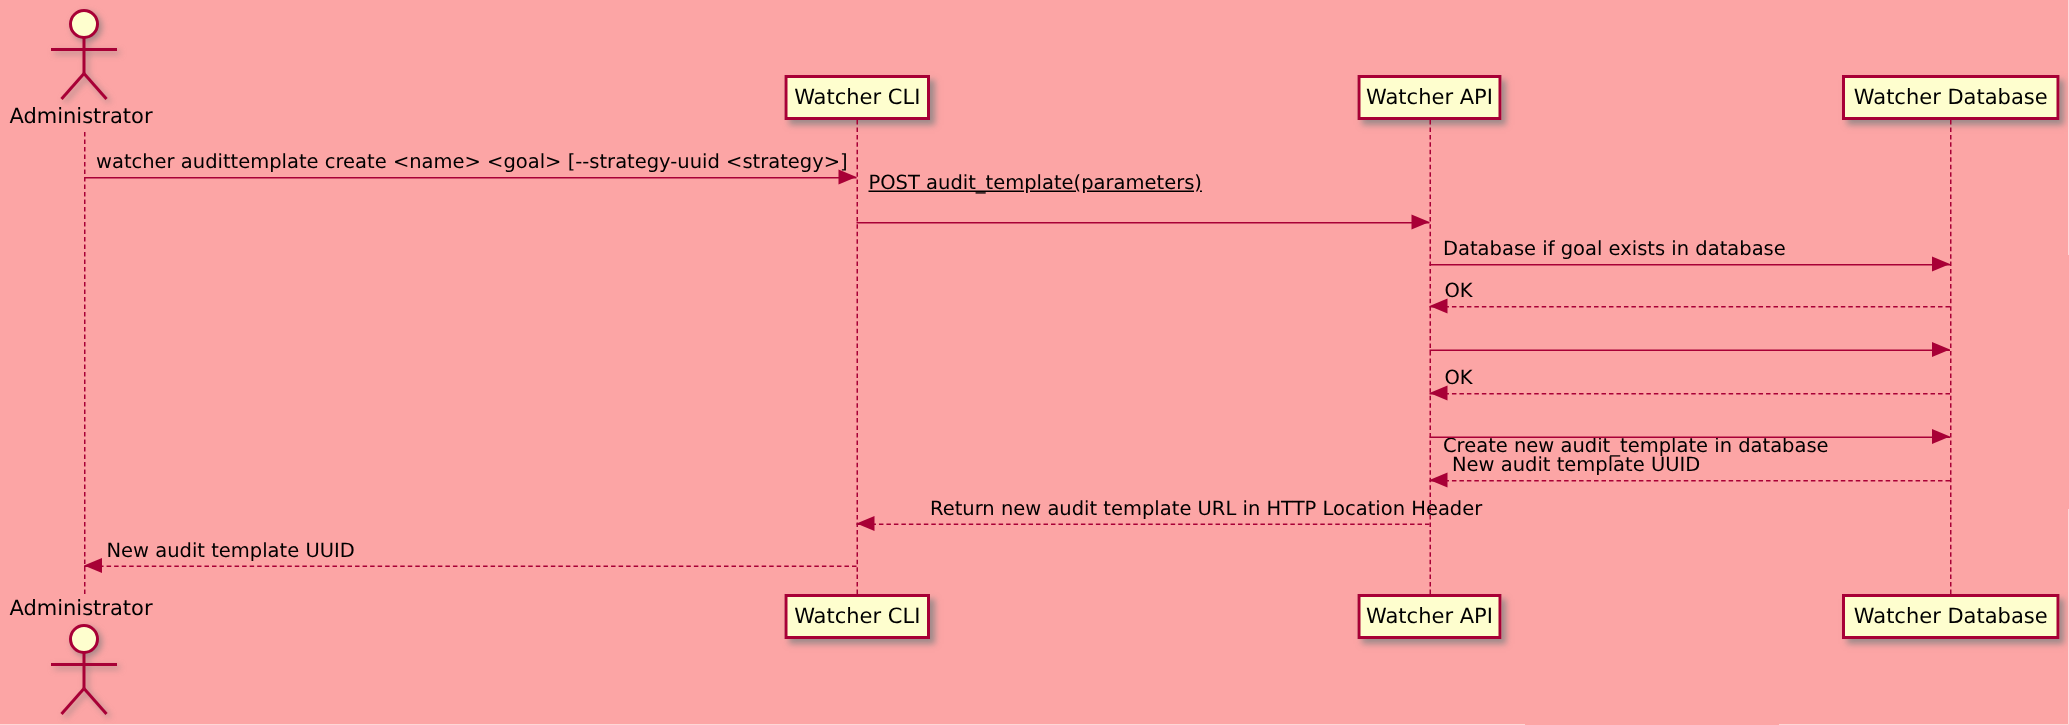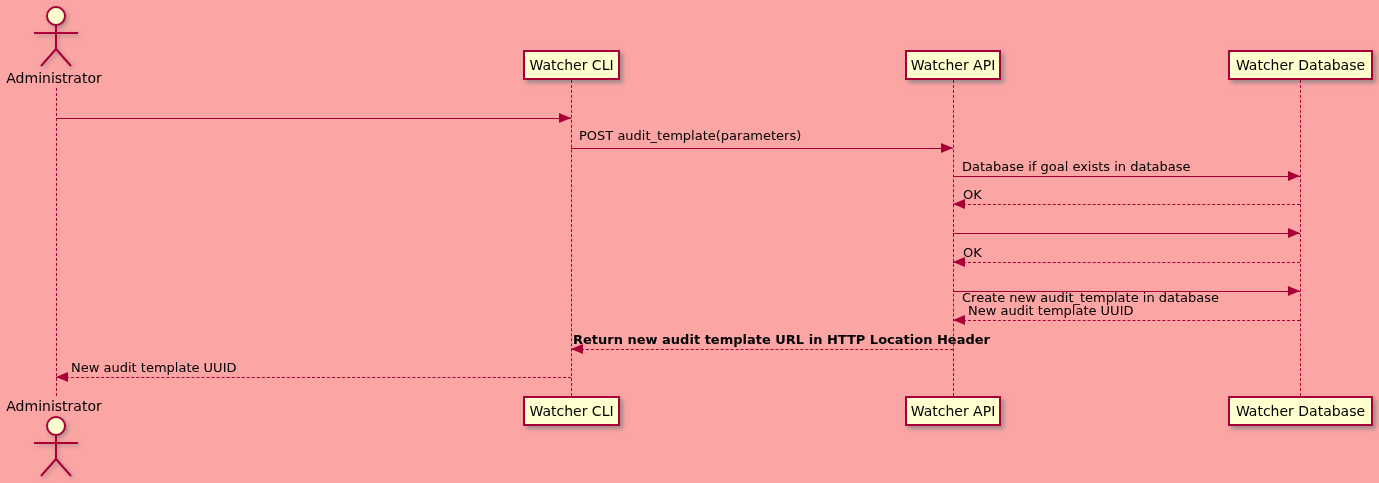--- a/index.html
+++ b/index.html
@@ -41,24 +41,25 @@
 
   <div class="pbox" style="left:523px; top:50px; width:97px;">Watcher CLI</div>
   <div class="pbox" style="left:905px; top:50px; width:96px;">Watcher API</div>
   <div class="pbox" style="left:1228px; top:50px; width:145px;">Watcher Database</div>
 
   <div class="lifeline" style="left:56px;   top:88px; height:308px;"></div>
   <div class="lifeline" style="left:571px;  top:80px; height:316px;"></div>
   <div class="lifeline" style="left:953px;  top:80px; height:316px;"></div>
   <div class="lifeline" style="left:1300px; top:80px; height:316px;"></div>
 
+  <div class="mlabel" style="left:64px; top:101px;">watcher audittemplate create &lt;name&gt; &lt;goal&gt; [--strategy-uuid &lt;strategy&gt;]</div>
   <div class="mline solid" style="left:56px; top:118px; width:515px;"></div>
   <div class="ahead right" style="left:559px; top:113px;"></div>
 
-  <div class="mlabel" style="left:579px; top:128px;">POST audit_template(parameters)</div>
+  <div class="mlabel" style="left:579px; top:115px;text-decoration:underline;">POST audit_template(parameters)</div>
   <div class="mline solid" style="left:571px; top:148px; width:382px;"></div>
   <div class="ahead right" style="left:941px; top:143px;"></div>
 
   <div class="mlabel" style="left:962px; top:159px;">Database if goal exists in database</div>
   <div class="mline solid" style="left:953px; top:176px; width:347px;"></div>
   <div class="ahead right" style="left:1288px; top:171px;"></div>
 
   <div class="mlabel" style="left:963px; top:187px;">OK</div>
   <div class="mline dashed" style="left:953px; top:204px; width:347px;"></div>
   <div class="ahead left" style="left:953px; top:199px;"></div>
@@ -71,21 +72,21 @@
   <div class="ahead left" style="left:953px; top:257px;"></div>
 
   <div class="mlabel" style="left:962px; top:290px;">Create new audit_template in database</div>
   <div class="mline solid" style="left:953px; top:291px; width:347px;"></div>
   <div class="ahead right" style="left:1288px; top:286px;"></div>
 
   <div class="mlabel" style="left:968px; top:303px;">New audit template UUID</div>
   <div class="mline dashed" style="left:953px; top:320px; width:347px;"></div>
   <div class="ahead left" style="left:953px; top:315px;"></div>
 
-  <div class="mlabel" style="left:573px; top:332px;font-weight:bold;">Return new audit template URL in HTTP Location Header</div>
+  <div class="mlabel" style="left:620px; top:332px;">Return new audit template URL in HTTP Location Header</div>
   <div class="mline dashed" style="left:571px; top:349px; width:382px;"></div>
   <div class="ahead left" style="left:571px; top:344px;"></div>
 
   <div class="mlabel" style="left:71px; top:360px;">New audit template UUID</div>
   <div class="mline dashed" style="left:56px; top:377px; width:515px;"></div>
   <div class="ahead left" style="left:56px; top:372px;"></div>
 
   <div class="pbox" style="left:523px; top:396px; width:97px;">Watcher CLI</div>
   <div class="pbox" style="left:905px; top:396px; width:96px;">Watcher API</div>
   <div class="pbox" style="left:1228px; top:396px; width:145px;">Watcher Database</div>

